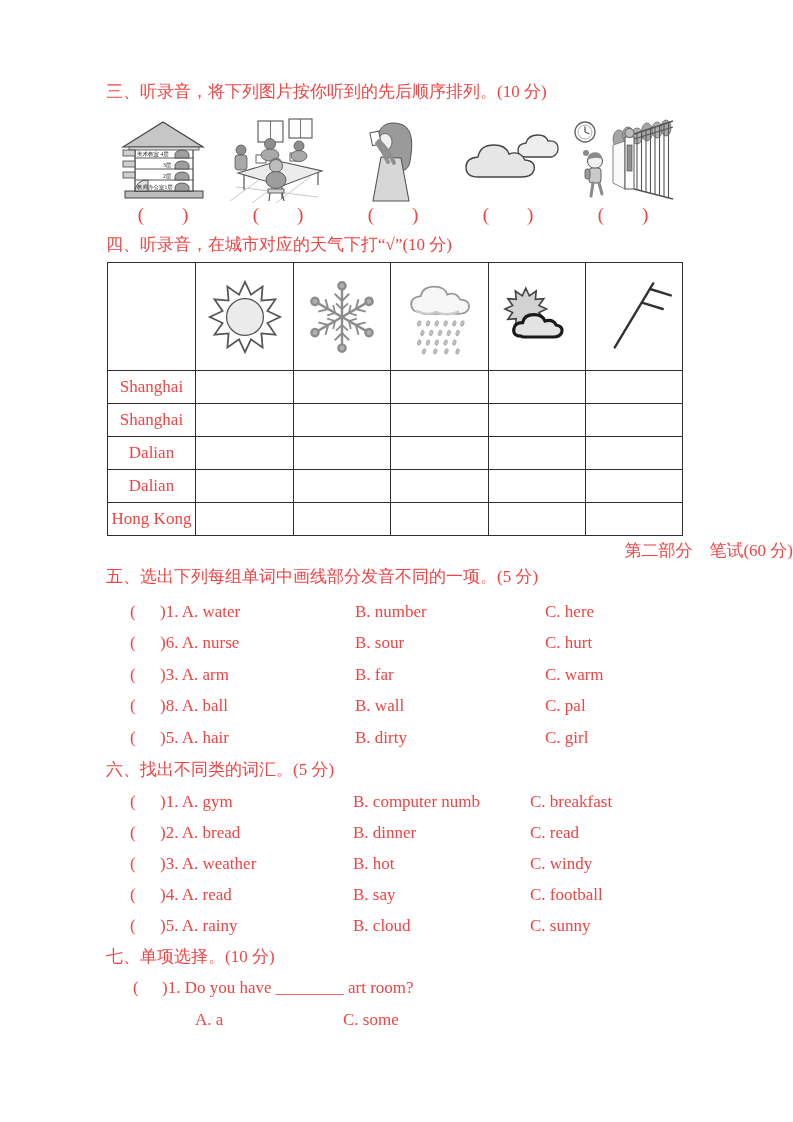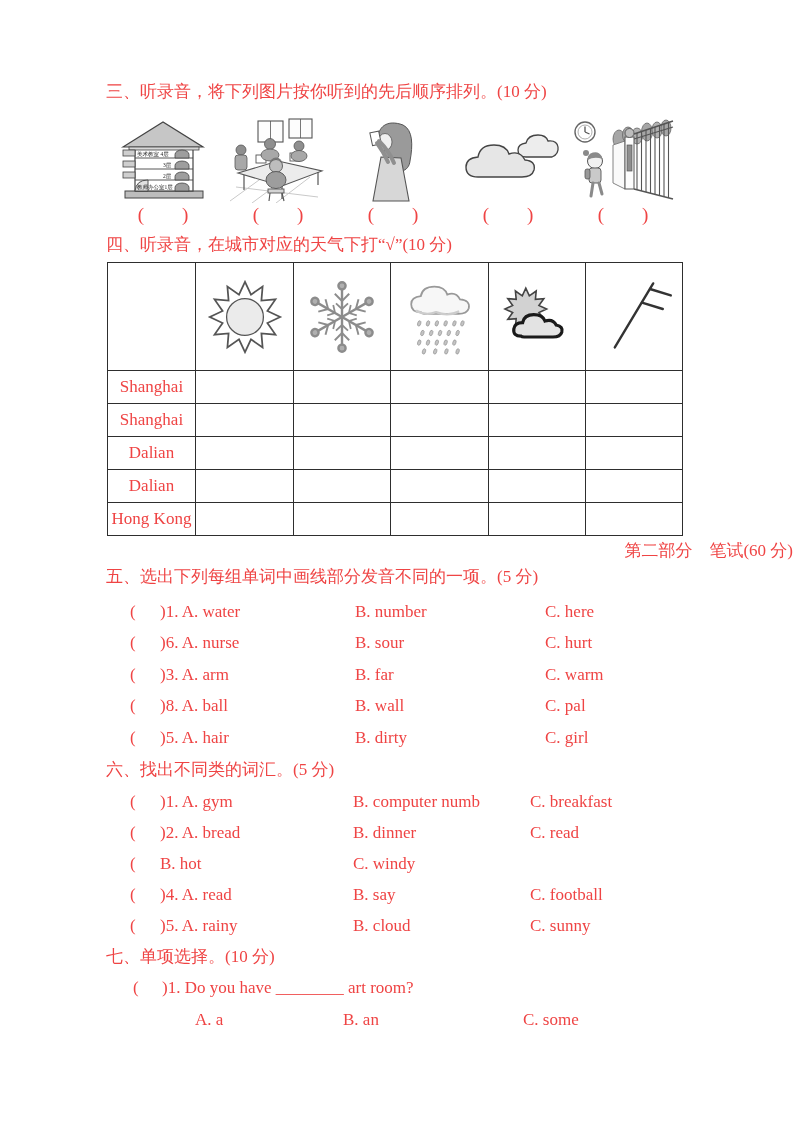--- a/index.html
+++ b/index.html
@@ -357,20 +357,21 @@
       <span>C. breakfast</span>
     </div>
     <div class="optrow">
       <span>(</span>
       <span>)2. A. bread</span>
       <span>B. dinner</span>
       <span>C. read</span>
     </div>
     <div class="optrow">
       <span>(</span>
+      <span>)3. A. weather</span>
       <span>B. hot</span>
       <span>C. windy</span>
     </div>
     <div class="optrow">
       <span>(</span>
       <span>)4. A. read</span>
       <span>B. say</span>
       <span>C. football</span>
     </div>
     <div class="optrow">
@@ -381,17 +382,16 @@
     </div>
   </div>
 
   <div class="abs sec-title" style="left:106px;top:945px">七、单项选择。(10 分)</div>
   <div class="abs qrow" style="left:133px;top:976px">
     <span>(</span>
     <span>)1. Do you have ________ art room?</span>
   </div>
   <div class="abs optline" style="left:195px;top:1008px">
     <span>A. a</span>
-    <span>B. an</span>
     <span>C. some</span>
   </div>
 
 </div>
 
 </body></html>

